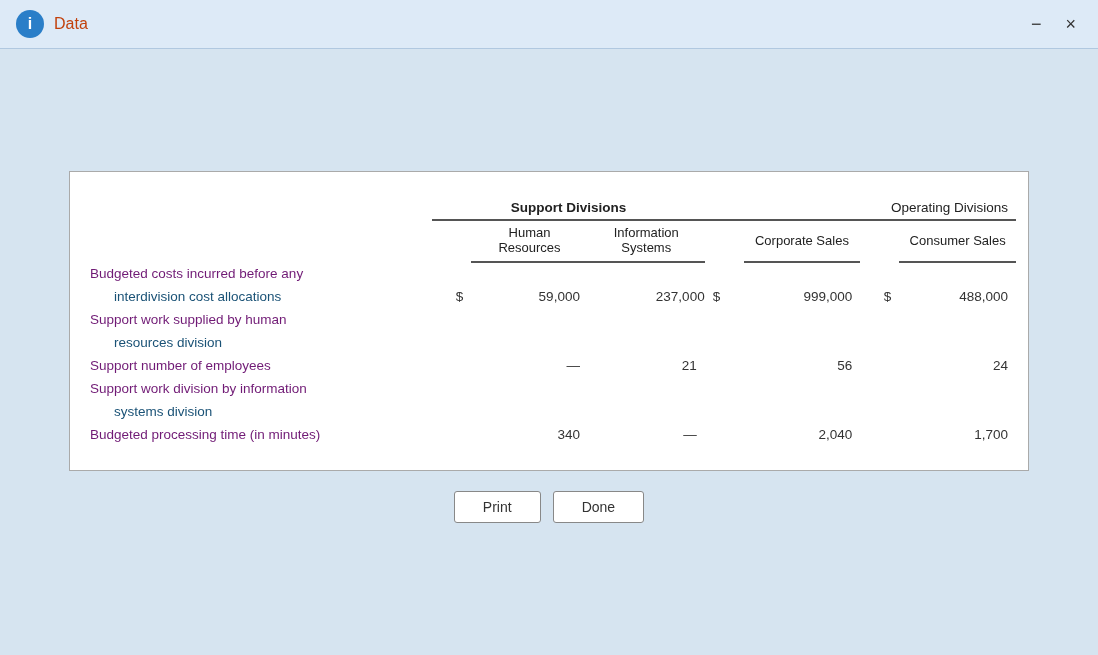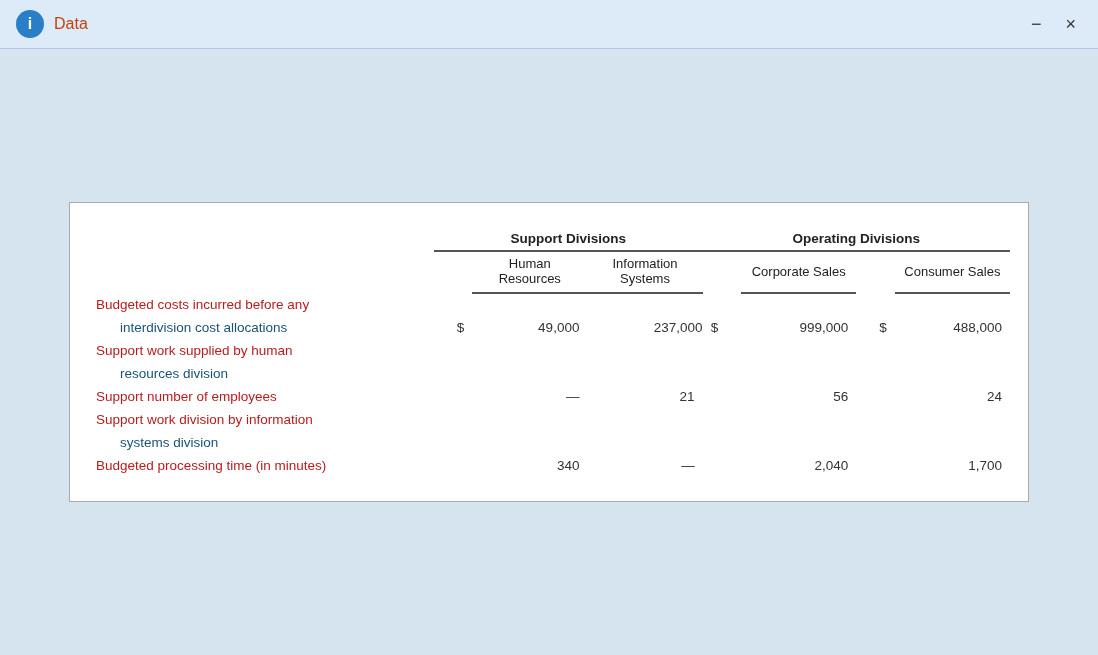--- a/index.html
+++ b/index.html
@@ -75,21 +75,21 @@
       align-items: center;
       justify-content: center;
       padding: 20px;
       background: #d6e4f0;
     }
 
     
     .table-container {
       background: white;
       border: 1px solid #aaa;
-      padding: 24px 18px;
+      padding: 24px 12px;
       width: 960px;
       max-width: 100%;
     }
 
     table {
       width: 100%;
       border-collapse: collapse;
     }
 
     thead tr th {
@@ -102,21 +102,21 @@
 
     .col-label { width: 36%; }
 
     tbody tr td {
       padding: 4px 8px;
       vertical-align: top;
       font-size: 13.5px;
     }
 
     .row-label {
-      color: #b91c1c;
+      color: #701a75;
       font-size: 13.5px;
     }
 
     .row-indent {
       padding-left: 24px;
       color: #1a5276;
     }
 
     .row-value {
       text-align: right;
@@ -161,21 +161,21 @@
 </div>
 
 <div class="content-area">
 
   <div class="table-container">
     <table>
       <thead>
         <tr>
           <th class="col-label"></th>
           <th colspan="3" style="text-align:center; border-bottom: 2px solid #555; font-weight:bold; font-size:13.5px; padding-bottom:4px;">Support Divisions</th>
-          <th colspan="4" style="text-align:center; border-bottom: 2px solid #555; font-weight:bold; font-size:13.5px; padding-bottom:4px;">Operating Divisions</th>
+          <th colspan="4" style="text-align:right; border-bottom: 2px solid #555; font-weight:normal; font-size:13.5px; padding-bottom:4px;">Operating Divisions</th>
         </tr>
         <tr>
           <th class="col-label"></th>
           <th style="width:4%;"></th>
           <th style="width:12%; text-align:center; border-bottom:2px solid #555; font-size:13px; font-weight:normal; padding:4px 8px 6px;">Human Resources</th>
           <th style="width:12%; text-align:center; border-bottom:2px solid #555; font-size:13px; font-weight:normal; padding:4px 8px 6px;">Information Systems</th>
           <th style="width:4%;"></th>
           <th style="width:12%; border-bottom:2px solid #555; font-size:13px; font-weight:normal; padding:4px 8px 6px;">Corporate Sales</th>
           <th style="width:4%;"></th>
           <th style="width:12%; text-align:center; border-bottom:2px solid #555; font-size:13px; font-weight:normal; padding:4px 8px 6px;margin-top:8px;">Consumer Sales</th>
@@ -190,21 +190,21 @@
           <td class="row-value"></td>
           <td></td>
           <td class="row-value"></td>
           <td></td>
           <td class="row-value"></td>
         </tr>
 
         <tr>
           <td class="row-label row-indent" style="padding-left:32px;">interdivision cost allocations</td>
           <td class="dollar-col" style="text-align:right; color:#333;">$</td>
-          <td class="row-value">49,000</td>
+          <td class="row-value">59,000</td>
           <td class="row-value" style="padding-right: 0; margin-top: 48px;">237,000</td>
           <td class="dollar-col" style="text-align:left; color:#333; padding-left:8px;">$</td>
           <td class="row-value">999,000</td>
           <td class="dollar-col" style="text-align:right; color:#333;">$</td>
           <td class="row-value">488,000</td>
         </tr>
 
         <tr>
           <td class="row-label">Support work supplied by human</td>
           <td></td>
@@ -267,14 +267,18 @@
           <td class="row-value">—</td>
           <td></td>
           <td class="row-value">2,040</td>
           <td></td>
           <td class="row-value">1,700</td>
         </tr>
       </tbody>
     </table>
   </div>
 
+  <div class="button-row">
+    <button class="btn">Print</button>
+    <button class="btn">Done</button>
+  </div>
 
 </div>
 
 </body></html>

